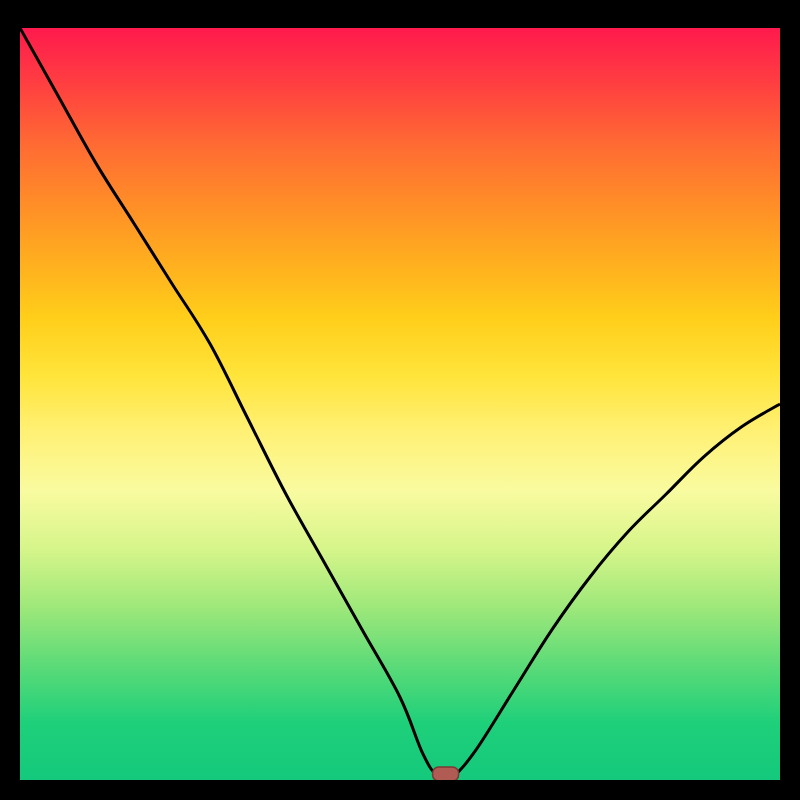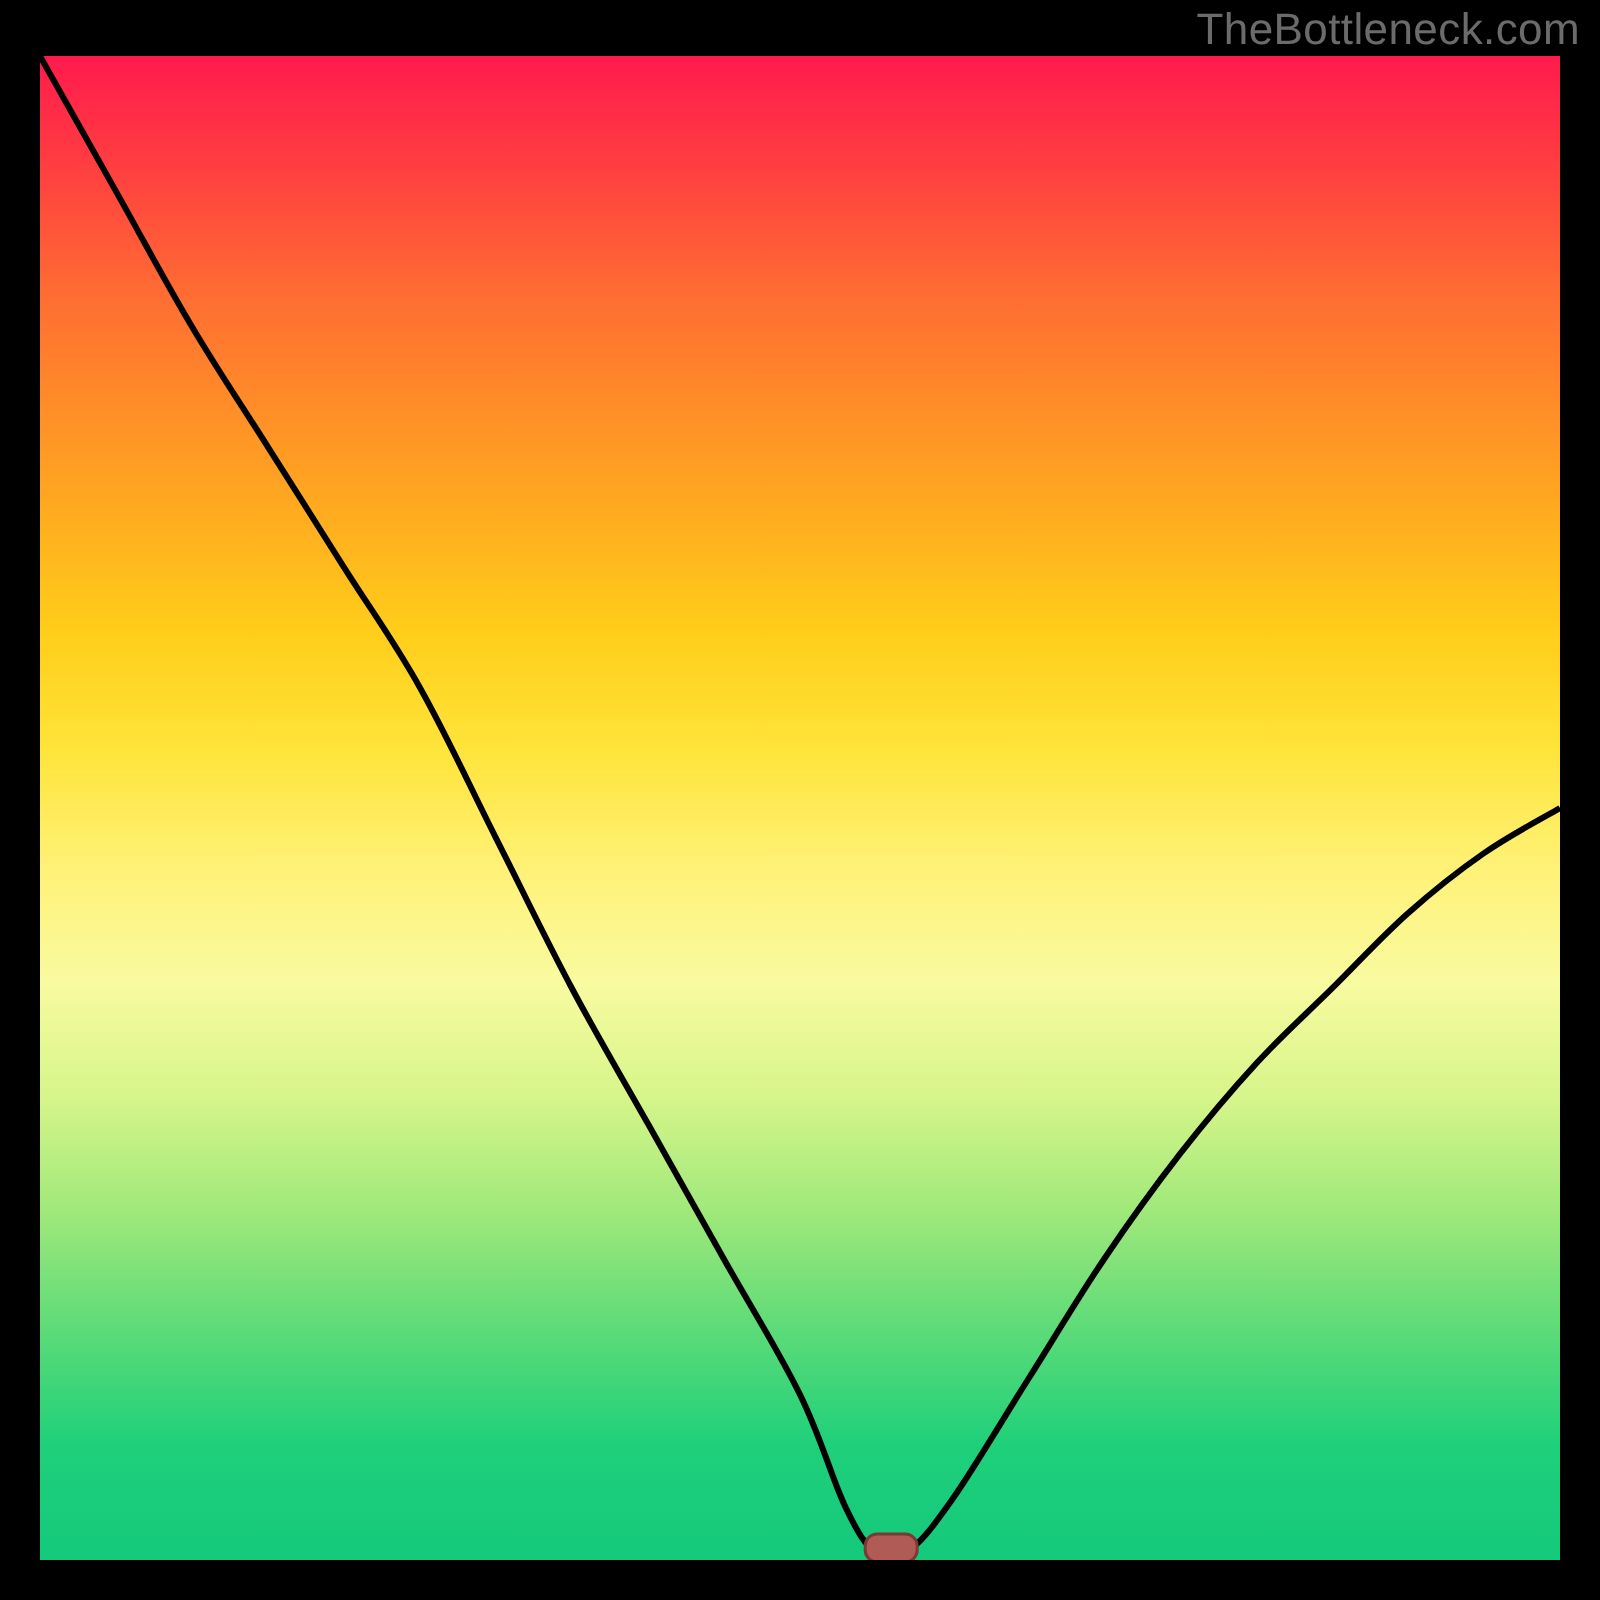--- a/index.html
+++ b/index.html
@@ -37,21 +37,20 @@
   svg {
     display: block;
     width: 100%;
     height: 100%;
   }
 </style>
 </head>
 <body>
 
 <div class="frame">
-  <div class="watermark">TheBottleneck.com</div>
 
   <div class="plot-wrap">
     <svg id="chart-svg" viewBox="0 0 760 752" preserveAspectRatio="none">
       <defs>
         <linearGradient id="bg-grad" x1="0" y1="0" x2="0" y2="1">
             <stop offset="0%" stop-color="#ff1a4d"></stop>
             <stop offset="7.6923076923076925%" stop-color="#ff4040"></stop>
             <stop offset="15.384615384615385%" stop-color="#ff6a33"></stop>
             <stop offset="23.076923076923077%" stop-color="#ff8c28"></stop>
             <stop offset="30.76923076923077%" stop-color="#ffad1f"></stop>

